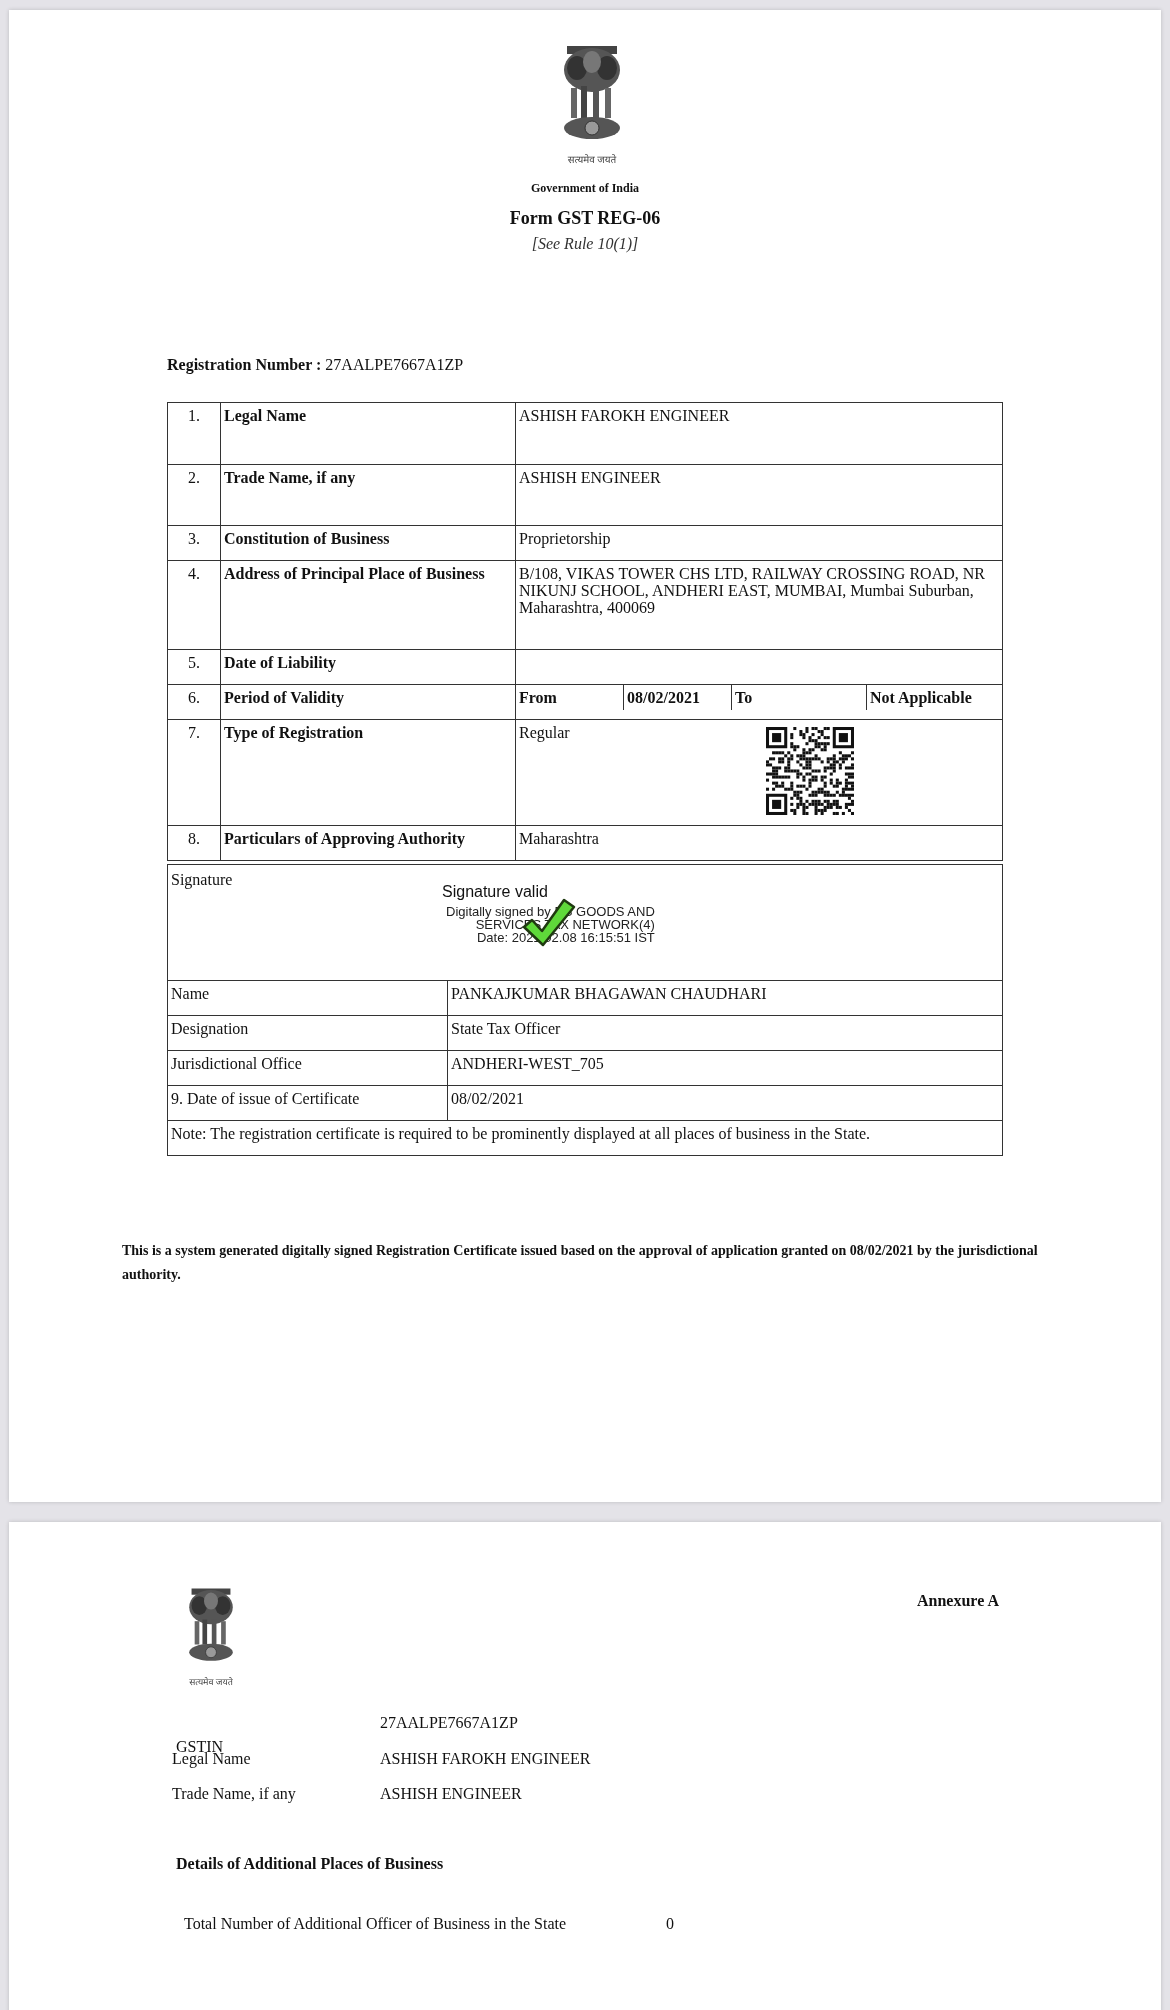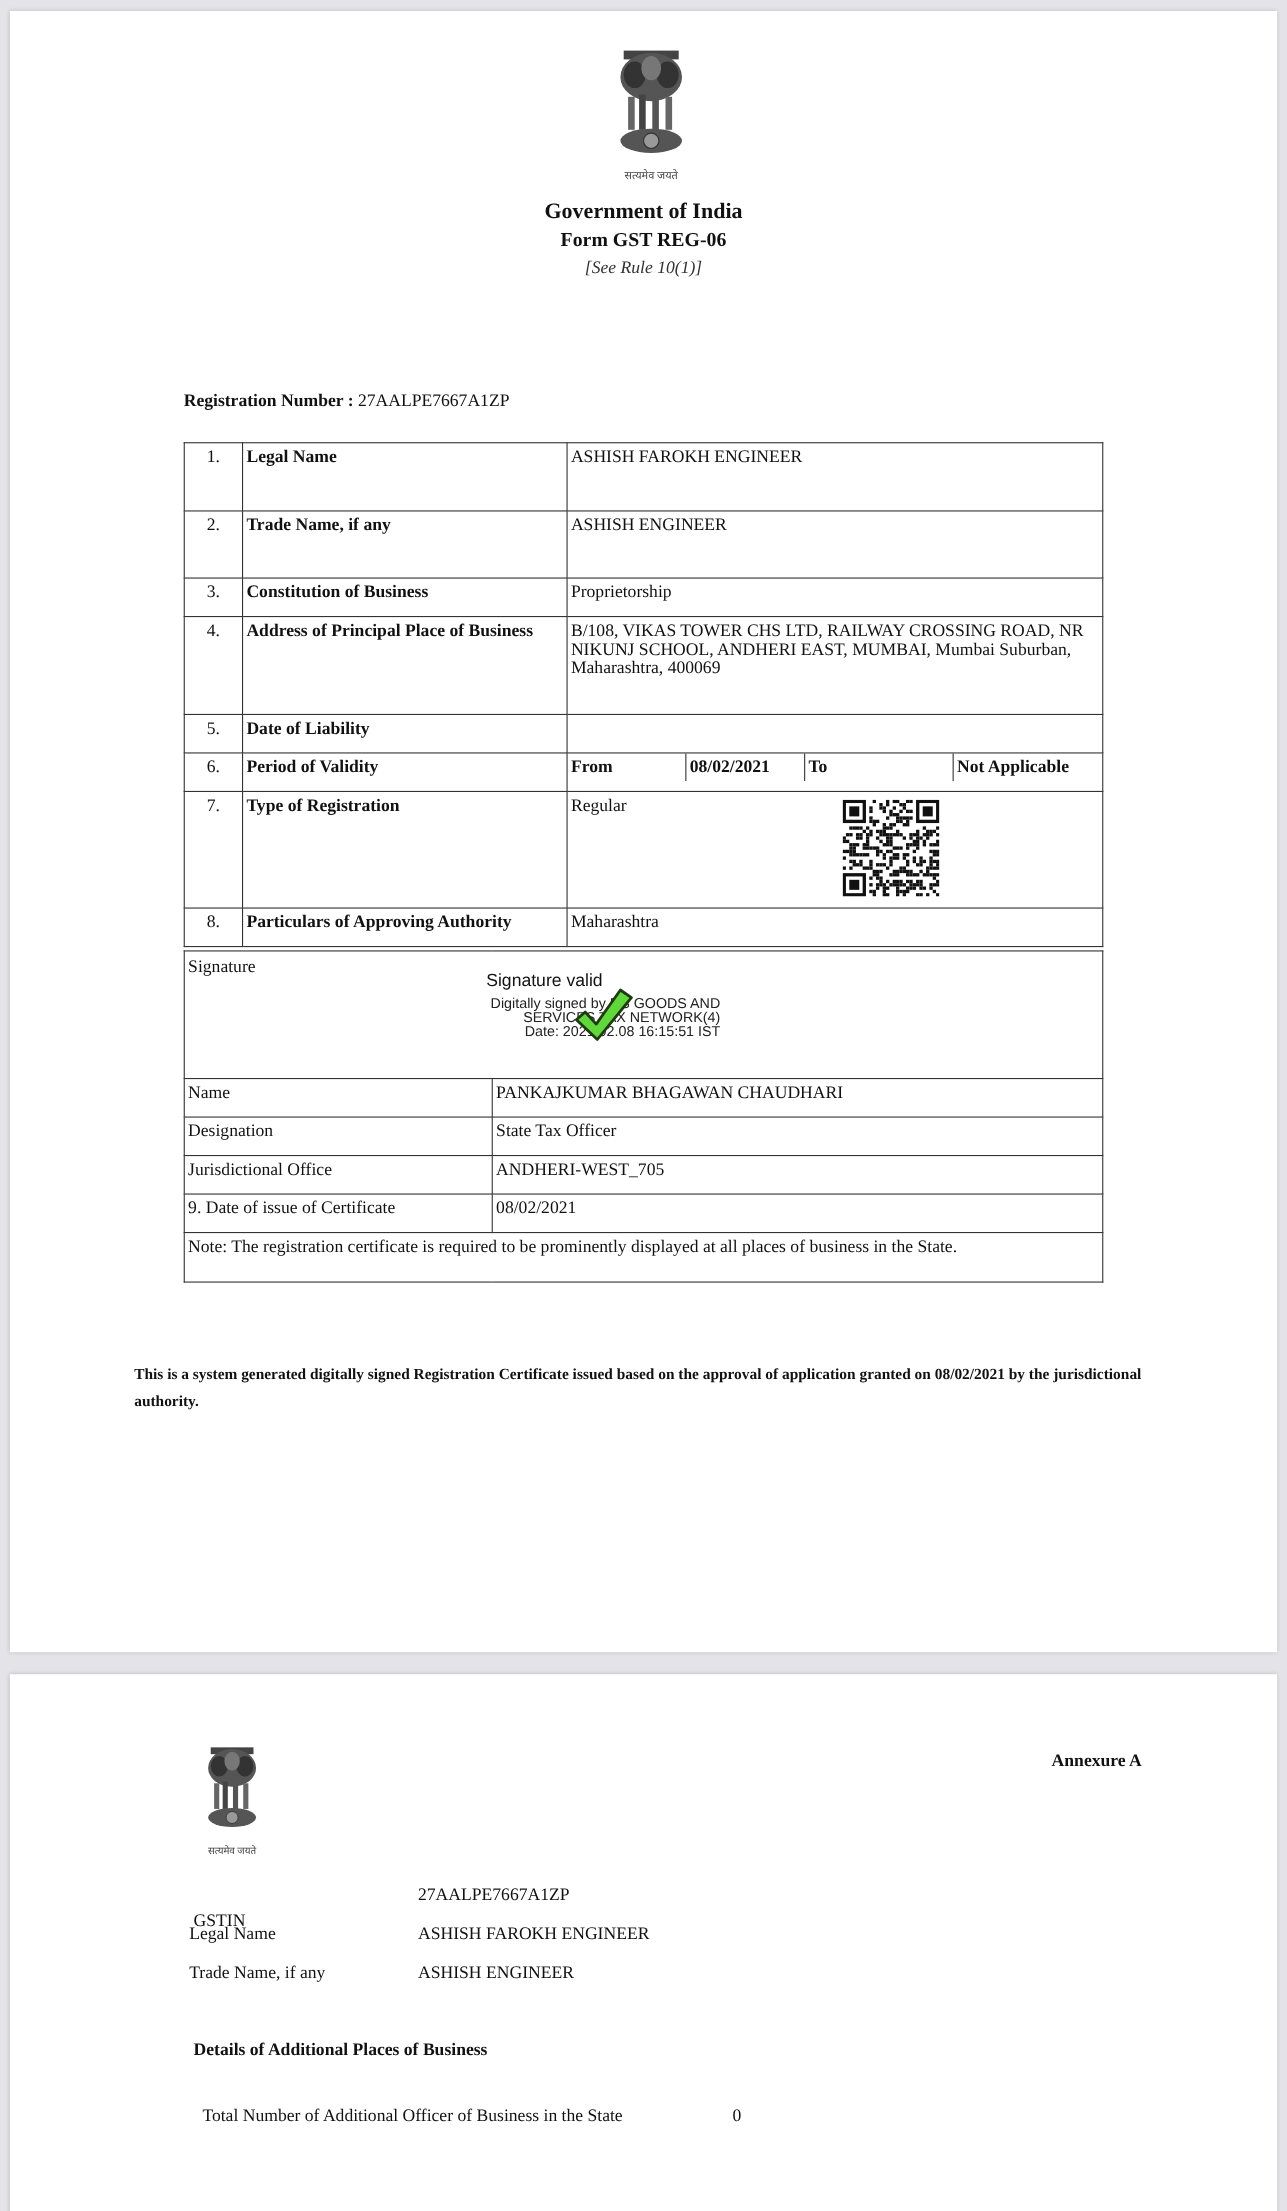--- a/index.html
+++ b/index.html
@@ -14,21 +14,21 @@
       position: absolute; left: 9px; width: 1152px; background: #fff;
       box-shadow: 0 0 4px rgba(0,0,0,0.18);
     }
     #page1 { top: 10px; height: 1492px; }
     #page2 { top: 1522px; height: 500px; }
 
     .emblem { position: absolute; }
     .emblem svg { display: block; }
 
     .center { position: absolute; left: 0; right: 0; text-align: center; }
-    .gov { top: 171px; font-weight: bold; font-size: 20px; }
+    .gov { top: 171px; font-weight: bold; font-size: 12px; }
     .form { top: 198px; font-weight: bold; font-size: 18px; }
     .rule { top: 225px; font-style: italic; font-size: 16px; color: #333; }
     .cert-title { top: 286px; font-weight: bold; font-size: 18px; }
 
     .regno { position: absolute; left: 158px; top: 346px; font-size: 16px; }
     .regno b { font-weight: bold; }
 
     table.main {
       position: absolute; left: 158px; top: 392px; width: 836px;
       border-collapse: collapse; font-size: 16px;
@@ -51,21 +51,21 @@
     .sigbox { position: relative; height: 115px; text-align: right; }
     .sig-valid-title { position: absolute; left: 274px; top: 18px; font-family: "Liberation Sans", sans-serif; font-size: 16px; color: #111; }
     .sig-detail { position: absolute; left: 278px; top: 40px; font-family: "Liberation Sans", sans-serif; font-size: 13px; line-height: 13px; color: #222; }
     .check { position: absolute; left: 350px; top: 30px; }
 
     .system-note {
       position: absolute; left: 113px; top: 1229px; width: 940px;
       font-weight: bold; font-size: 14px; line-height: 24px;
     }
 
-    .annex { position: absolute; left: 956px; top: 1592px; font-weight: bold; font-size: 16px; }
+    .annex { position: absolute; left: 917px; top: 1592px; font-weight: bold; font-size: 16px; }
     .kv { position: absolute; font-size: 16px; }
     .details-h { position: absolute; left: 176px; top: 1855px; font-weight: bold; font-size: 16px; }
     .total-lbl { position: absolute; left: 184px; top: 1915px; font-size: 16px; }
     .total-val { position: absolute; left: 666px; top: 1915px; font-size: 16px; }
   </style>
 </head>
 <body>
 
 <div class="page" id="page1">
 
@@ -482,21 +482,21 @@
       <td>State Tax Officer</td>
     </tr>
     <tr style="height:35px;">
       <td class="sl">Jurisdictional Office</td>
       <td>ANDHERI-WEST_705</td>
     </tr>
     <tr style="height:35px;">
       <td class="sl">9. Date of issue of Certificate</td>
       <td>08/02/2021</td>
     </tr>
-    <tr style="height:45px;">
+    <tr style="height:35px;">
       <td colspan="2">Note: The registration certificate is required to be prominently displayed at all places of business in the State.</td>
     </tr>
   </tbody>
     </table>
 
   <div class="system-note">This is a system generated digitally signed Registration Certificate issued based on the approval of application granted on 08/02/2021 by the jurisdictional authority.</div>
 </div>
 
 <div class="page" id="page2"></div>
 

